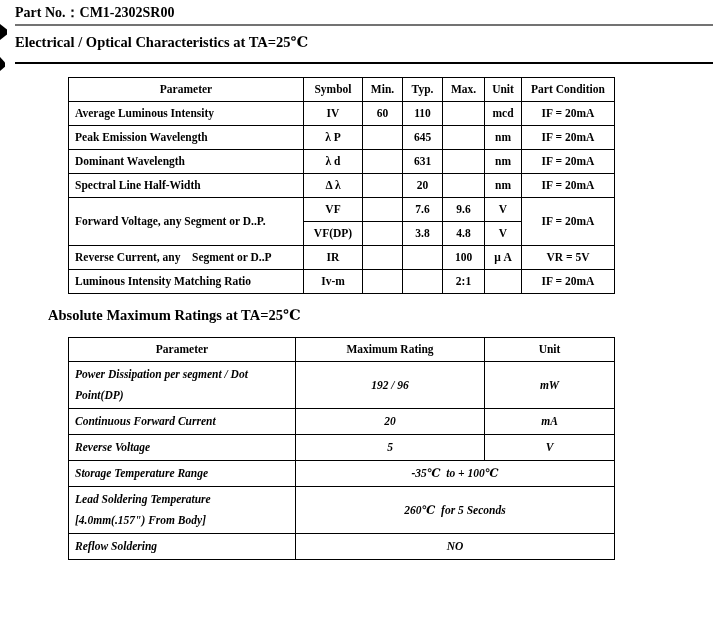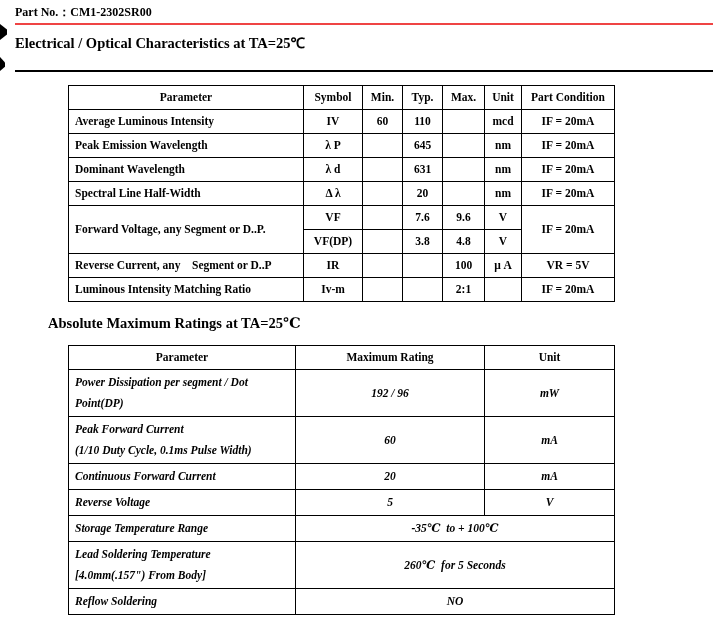--- a/index.html
+++ b/index.html
@@ -10,30 +10,29 @@
     font-family: "Liberation Serif", "DejaVu Serif", serif;
     font-weight: bold;
     position: relative;
     overflow: hidden;
   }
   .artifact { position: absolute; left: 0; background: #000; }
   .artifact.a1 { top: 24px; width: 7px; height: 16px; clip-path: polygon(0 0, 100% 35%, 100% 65%, 0 100%); }
   .artifact.a2 { top: 57px; width: 5px; height: 14px; clip-path: polygon(0 0, 100% 40%, 100% 70%, 0 100%); }
   .partno {
     margin: 4px 0 0 15px;
-    font-size: 12px;
+    font-size: 14px;
     padding-bottom: 2px;
-    border-bottom: 2px solid #ef4444;
+    border-bottom: 2px solid #737373;
   }
   .sec-title { font-size: 14.5px; }
   .sec1 {
     margin: 7px 0 0 15px;
-    padding-bottom: 18px;
+    padding-bottom: 11px;
     border-bottom: 2px solid #000;
-    font-family: Liberation Serif, serif;
   }
   .sec2 { margin: 12px 0 0 48px; }
   table {
     border-collapse: collapse;
     table-layout: fixed;
     margin-left: 68px;
     width: 546px;
   }
   .t1 { margin-top: 13px; }
   .t2 { margin-top: 13px; }
@@ -187,26 +186,20 @@
       </tr>
     </thead>
     <tbody>
       <tr>
         <td class="left">Power Dissipation per segment / Dot
 Point(DP)</td>
         <td>192 / 96</td>
         <td>mW</td>
       </tr>
       <tr>
-        <td class="left">Peak Forward Current
-(1/10 Duty Cycle, 0.1ms Pulse Width)</td>
-        <td>60</td>
-        <td>mA</td>
-      </tr>
-      <tr>
         <td class="left">Continuous Forward Current</td>
         <td>20</td>
         <td>mA</td>
       </tr>
       <tr>
         <td class="left">Reverse Voltage</td>
         <td>5</td>
         <td>V</td>
       </tr>
       <tr>

